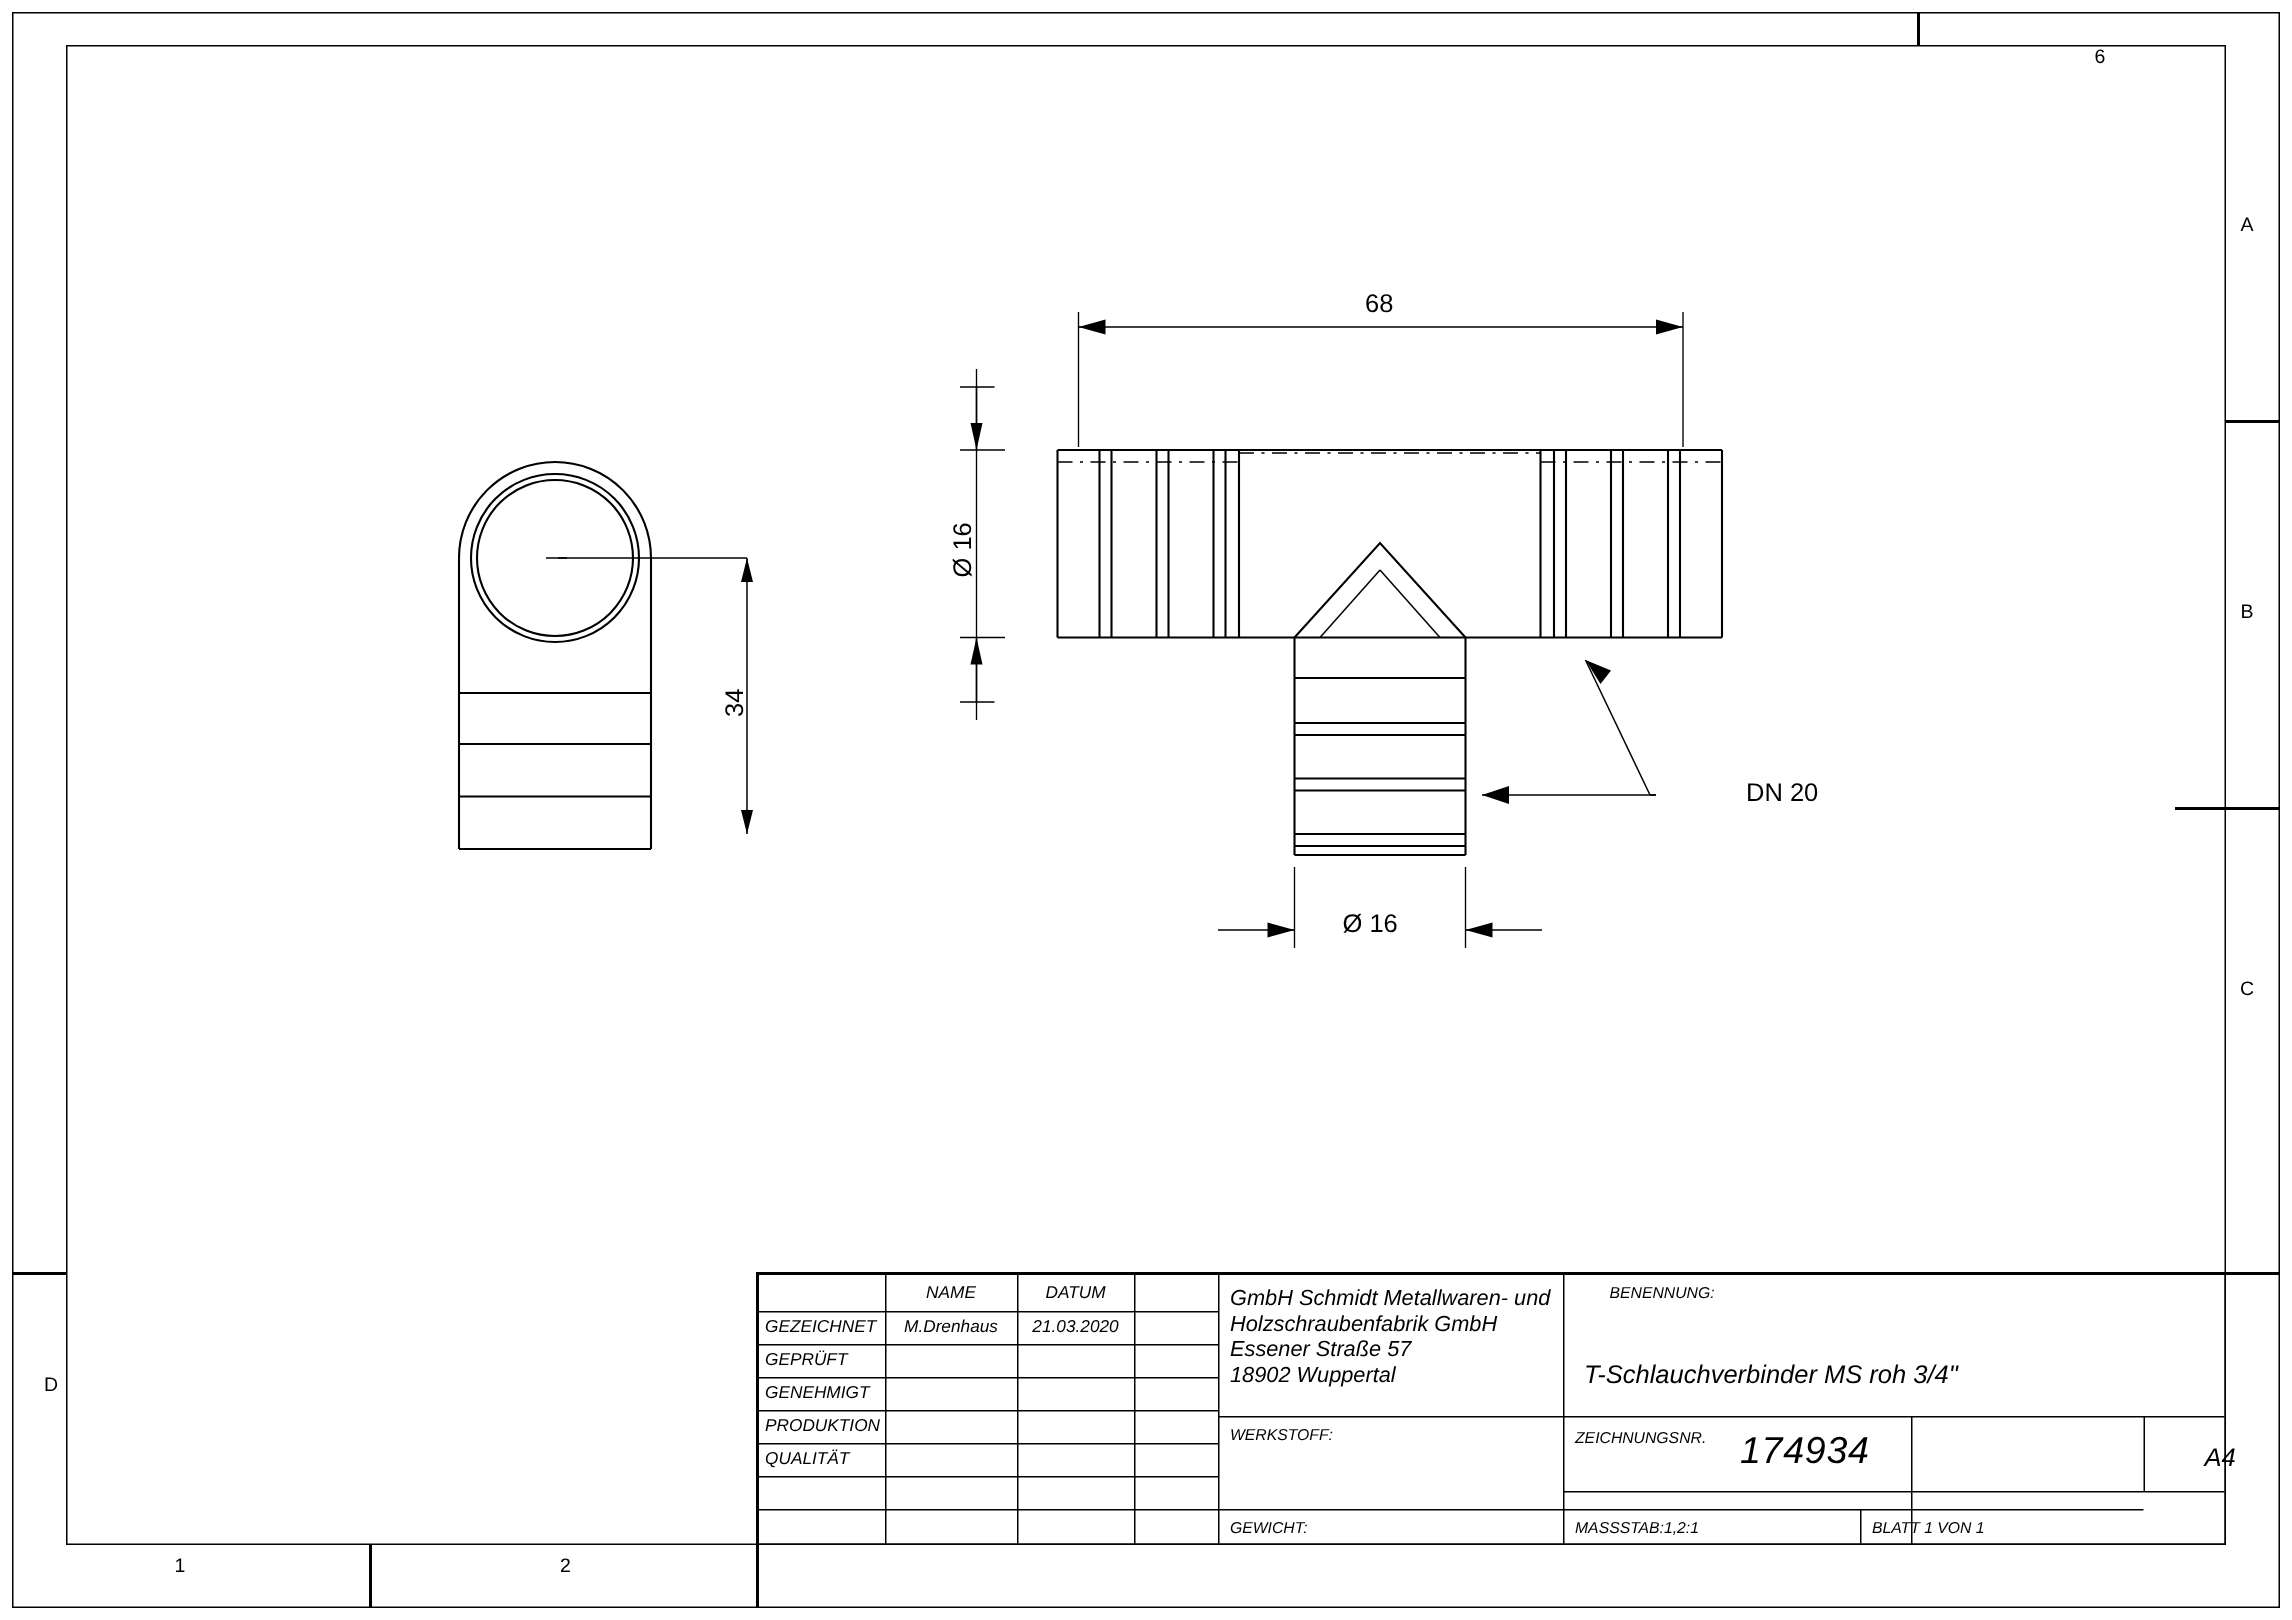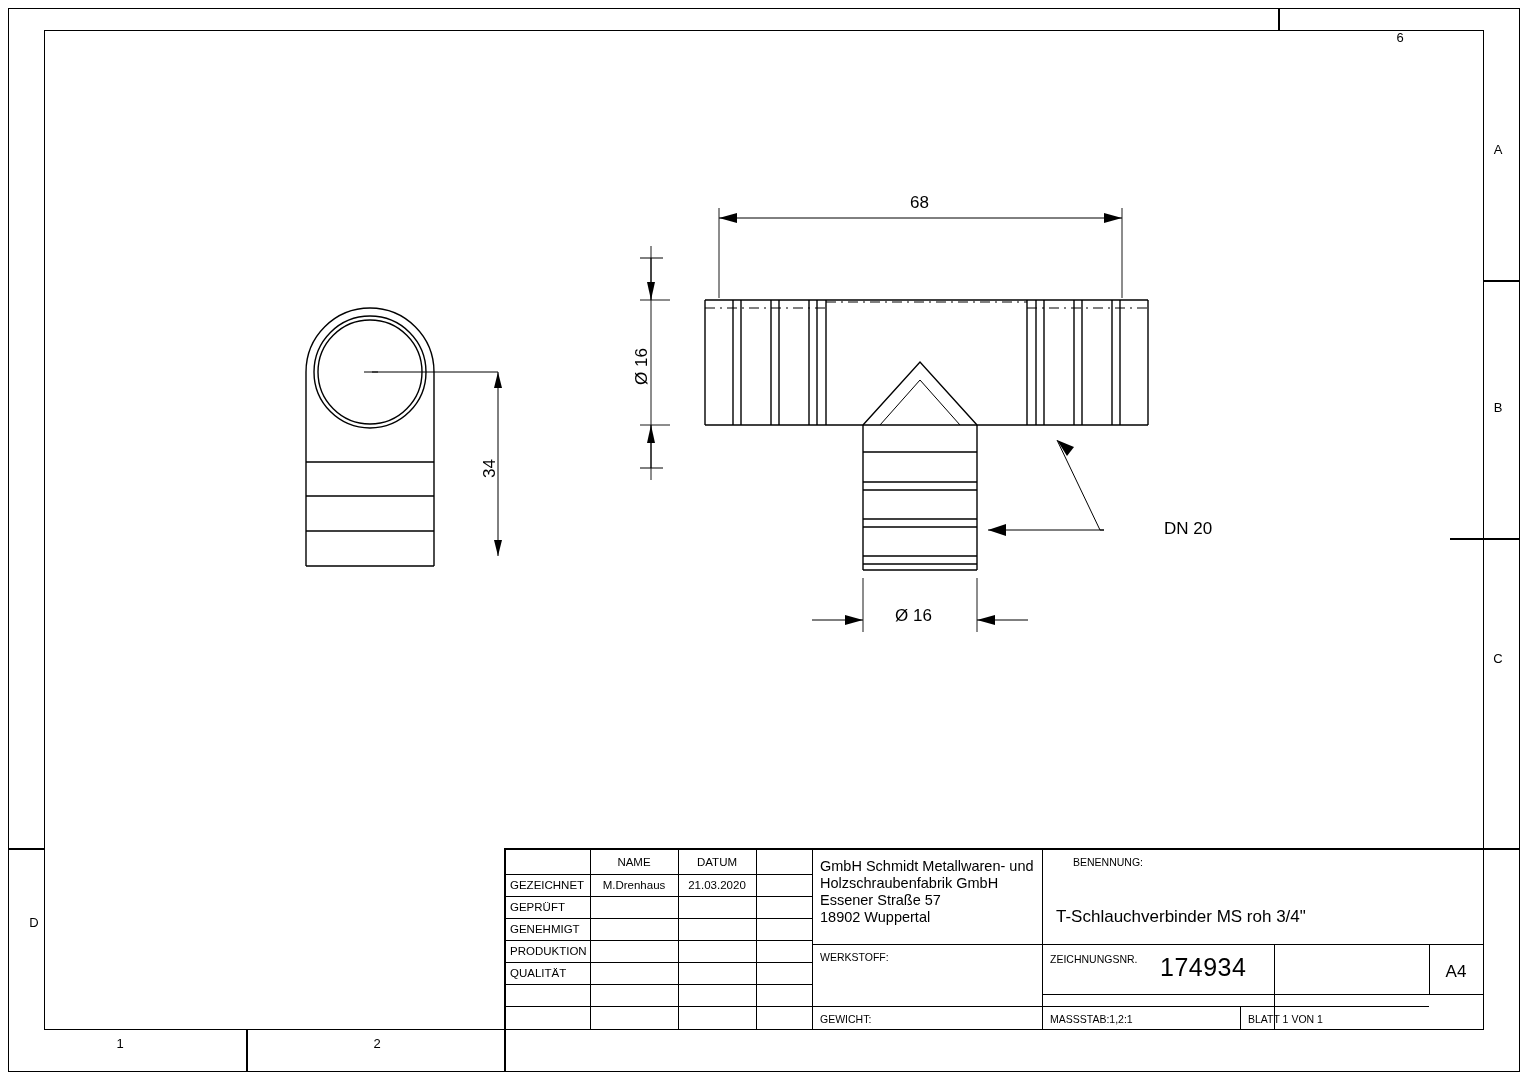--- a/index.html
+++ b/index.html
@@ -54,26 +54,27 @@
   }
   .tb-line {
     position: absolute;
     background: #000;
   }
   .tb-txt {
     position: absolute;
     font-size: 11.5px;
     line-height: 1.25;
     white-space: nowrap;
+    font-style: italic;
   }
   .tb-txt.small { font-size: 10.5px; }
   .tb-txt.c { text-align: center; }
   .tb-title { font-size: 17px; }
   .tb-num { font-size: 25px; letter-spacing: 0.5px; }
-  .tb-a4 { font-size: 17px; }
+  .tb-a4 { font-size: 17px; margin-left: 24px; }
   .tb-addr { font-size: 14.5px; line-height: 1.18; white-space: normal; }
 
   
   .dim {
     position: absolute;
     font-size: 17px;
     white-space: nowrap;
   }
   .dim.rot {
     transform: rotate(-90deg);

